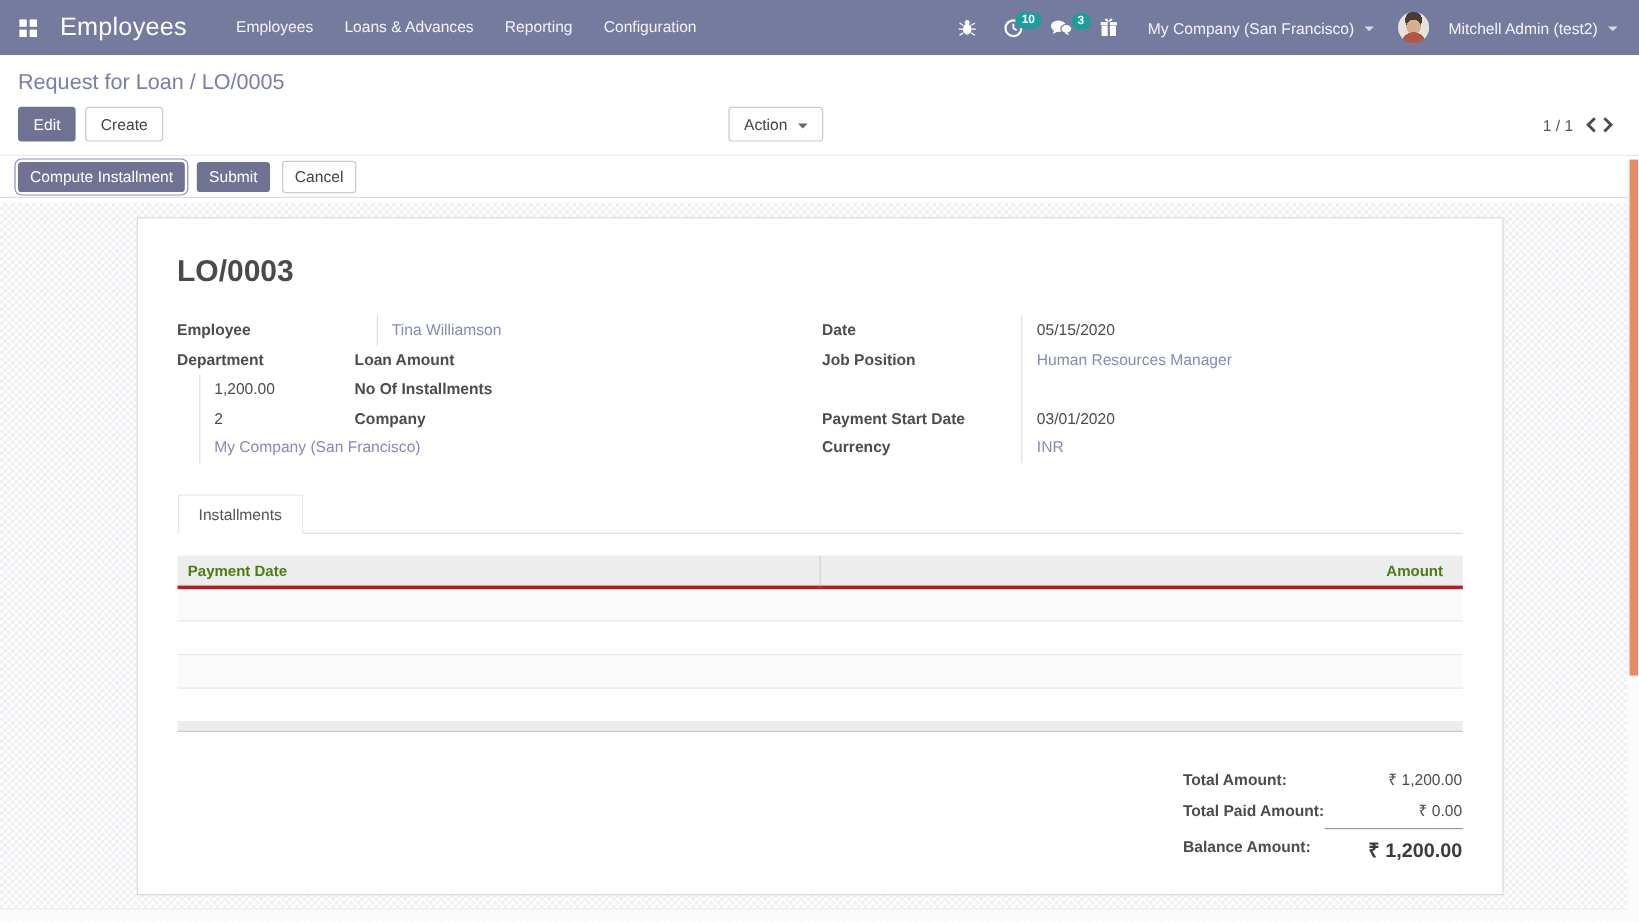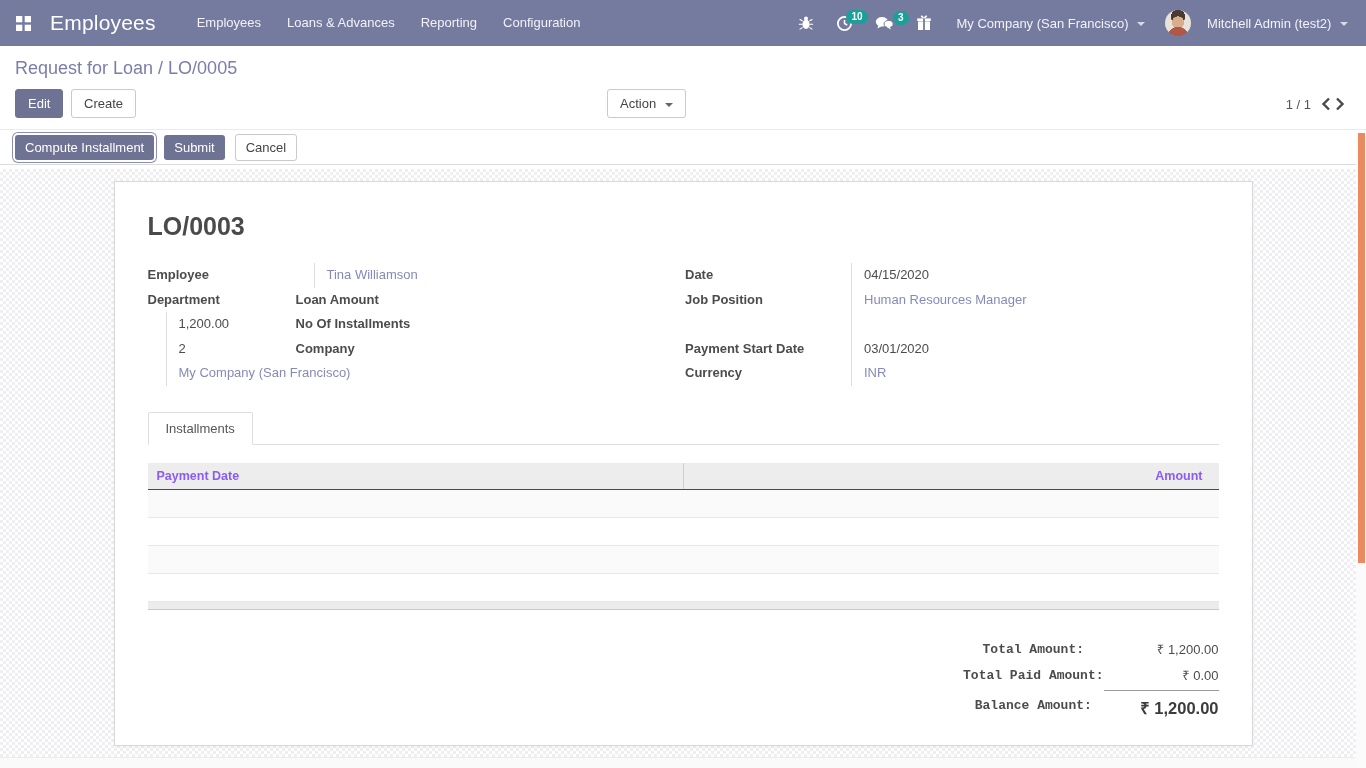--- a/index.html
+++ b/index.html
@@ -73,31 +73,31 @@
   .o-group.right { margin-left:4px; }
   .o-label { font-weight:bold; color:#4c4c4c; line-height:24.6px; padding-right:8px; white-space:nowrap; }
   .o-value { border-left:1px solid #ddd; padding-left:12px; line-height:24.6px; color:#4c4c4c; white-space:nowrap;margin-left:18px; }
   .o-value.link { color:#868ab9; cursor:pointer; }
 
   .tabs { margin-top:25px; border-bottom:1px solid #ddd; padding-left:0; }
   .tab { display:inline-block; background:#fff; border:1px solid #ddd; border-bottom:1px solid #fff;
     border-radius:2px 2px 0 0; padding:8px 17px; font-size:13px; color:#555; position:relative; top:1px; cursor:pointer; }
 
   table.o-list { width:100%; border-collapse:collapse; margin-top:18px; table-layout:fixed; }
-  .o-list th { background:#ededed; height:27px; font-size:12.5px; font-weight:bold; color:#8b5cf6;
-    text-align:left; padding:0 9px; border-bottom:1px solid #b91c1c; cursor:pointer; }
+  .o-list th { background:#ededed; height:27px; font-size:12.5px; font-weight:bold; color:#4d7c0f;
+    text-align:left; padding:0 9px; border-bottom:3px solid #b91c1c; cursor:pointer; }
   .o-list th.col-amount { text-align:right; border-left:1px solid #cfcfcf; padding-right:16px; }
   .o-list tbody tr { height:28px; border-bottom:1px solid #e7e7e7; cursor:pointer; }
   .o-list tbody tr:nth-child(odd) { background:#fafafa; }
   .o-list tbody tr:nth-child(even) { background:#fff; }
   .o-list tfoot td { height:8px; background:#ececec; border-bottom:1px solid #c9c9c9; }
 
   .totals { margin-top:26px; margin-left:auto; width:max-content; display:grid;
     grid-template-columns:auto 115px; align-items:center; }
-  .total-label { font-weight:bold; color:#4c4c4c; text-align:center; padding:4px 0;font-family:Liberation Mono, monospace; }
+  .total-label { font-weight:bold; color:#4c4c4c; text-align:left; padding:4px 0; }
   .total-value { text-align:right; color:#4c4c4c; padding:4px 0; }
   .totals .bold-row .total-value { font-weight:bold; font-size:16.5px; color:#3c3c3c;
     border-top:1px solid #9a9a9a; margin-top:2px; padding-top:5px; }
   .totals .bold-row .total-label { font-size:13px; }
 
   .bottom-strip { position:absolute; left:0; right:0; bottom:0; height:11px; background:#fafafa;
     border-top:1px solid #ececec; }
   .scroll-track { position:absolute; top:133px; right:0; width:10px; bottom:0; background:#fbfbfb; }
   .scroll-thumb { position:absolute; top:133px; right:1px; width:7px; height:430px; background:#e98a61; cursor:pointer; }
 </style>
@@ -207,21 +207,21 @@
             <div class="o-label">Department</div>
             <div class="o-label">Loan Amount</div>
             <div class="o-value">1,200.00</div>
             <div class="o-label">No Of Installments</div>
             <div class="o-value">2</div>
             <div class="o-label">Company</div>
             <div class="o-value link">My Company (San Francisco)</div>
           </div>
         <div class="o-group right" id="group-right">
             <div class="o-label">Date</div>
-            <div class="o-value">04/15/2020</div>
+            <div class="o-value">05/15/2020</div>
             <div class="o-label">Job Position</div>
             <div class="o-value link">Human Resources Manager</div>
             <div class="o-label"></div>
             <div class="o-value"></div>
             <div class="o-label">Payment Start Date</div>
             <div class="o-value">03/01/2020</div>
             <div class="o-label">Currency</div>
             <div class="o-value link">INR</div>
           </div>
       </div>

